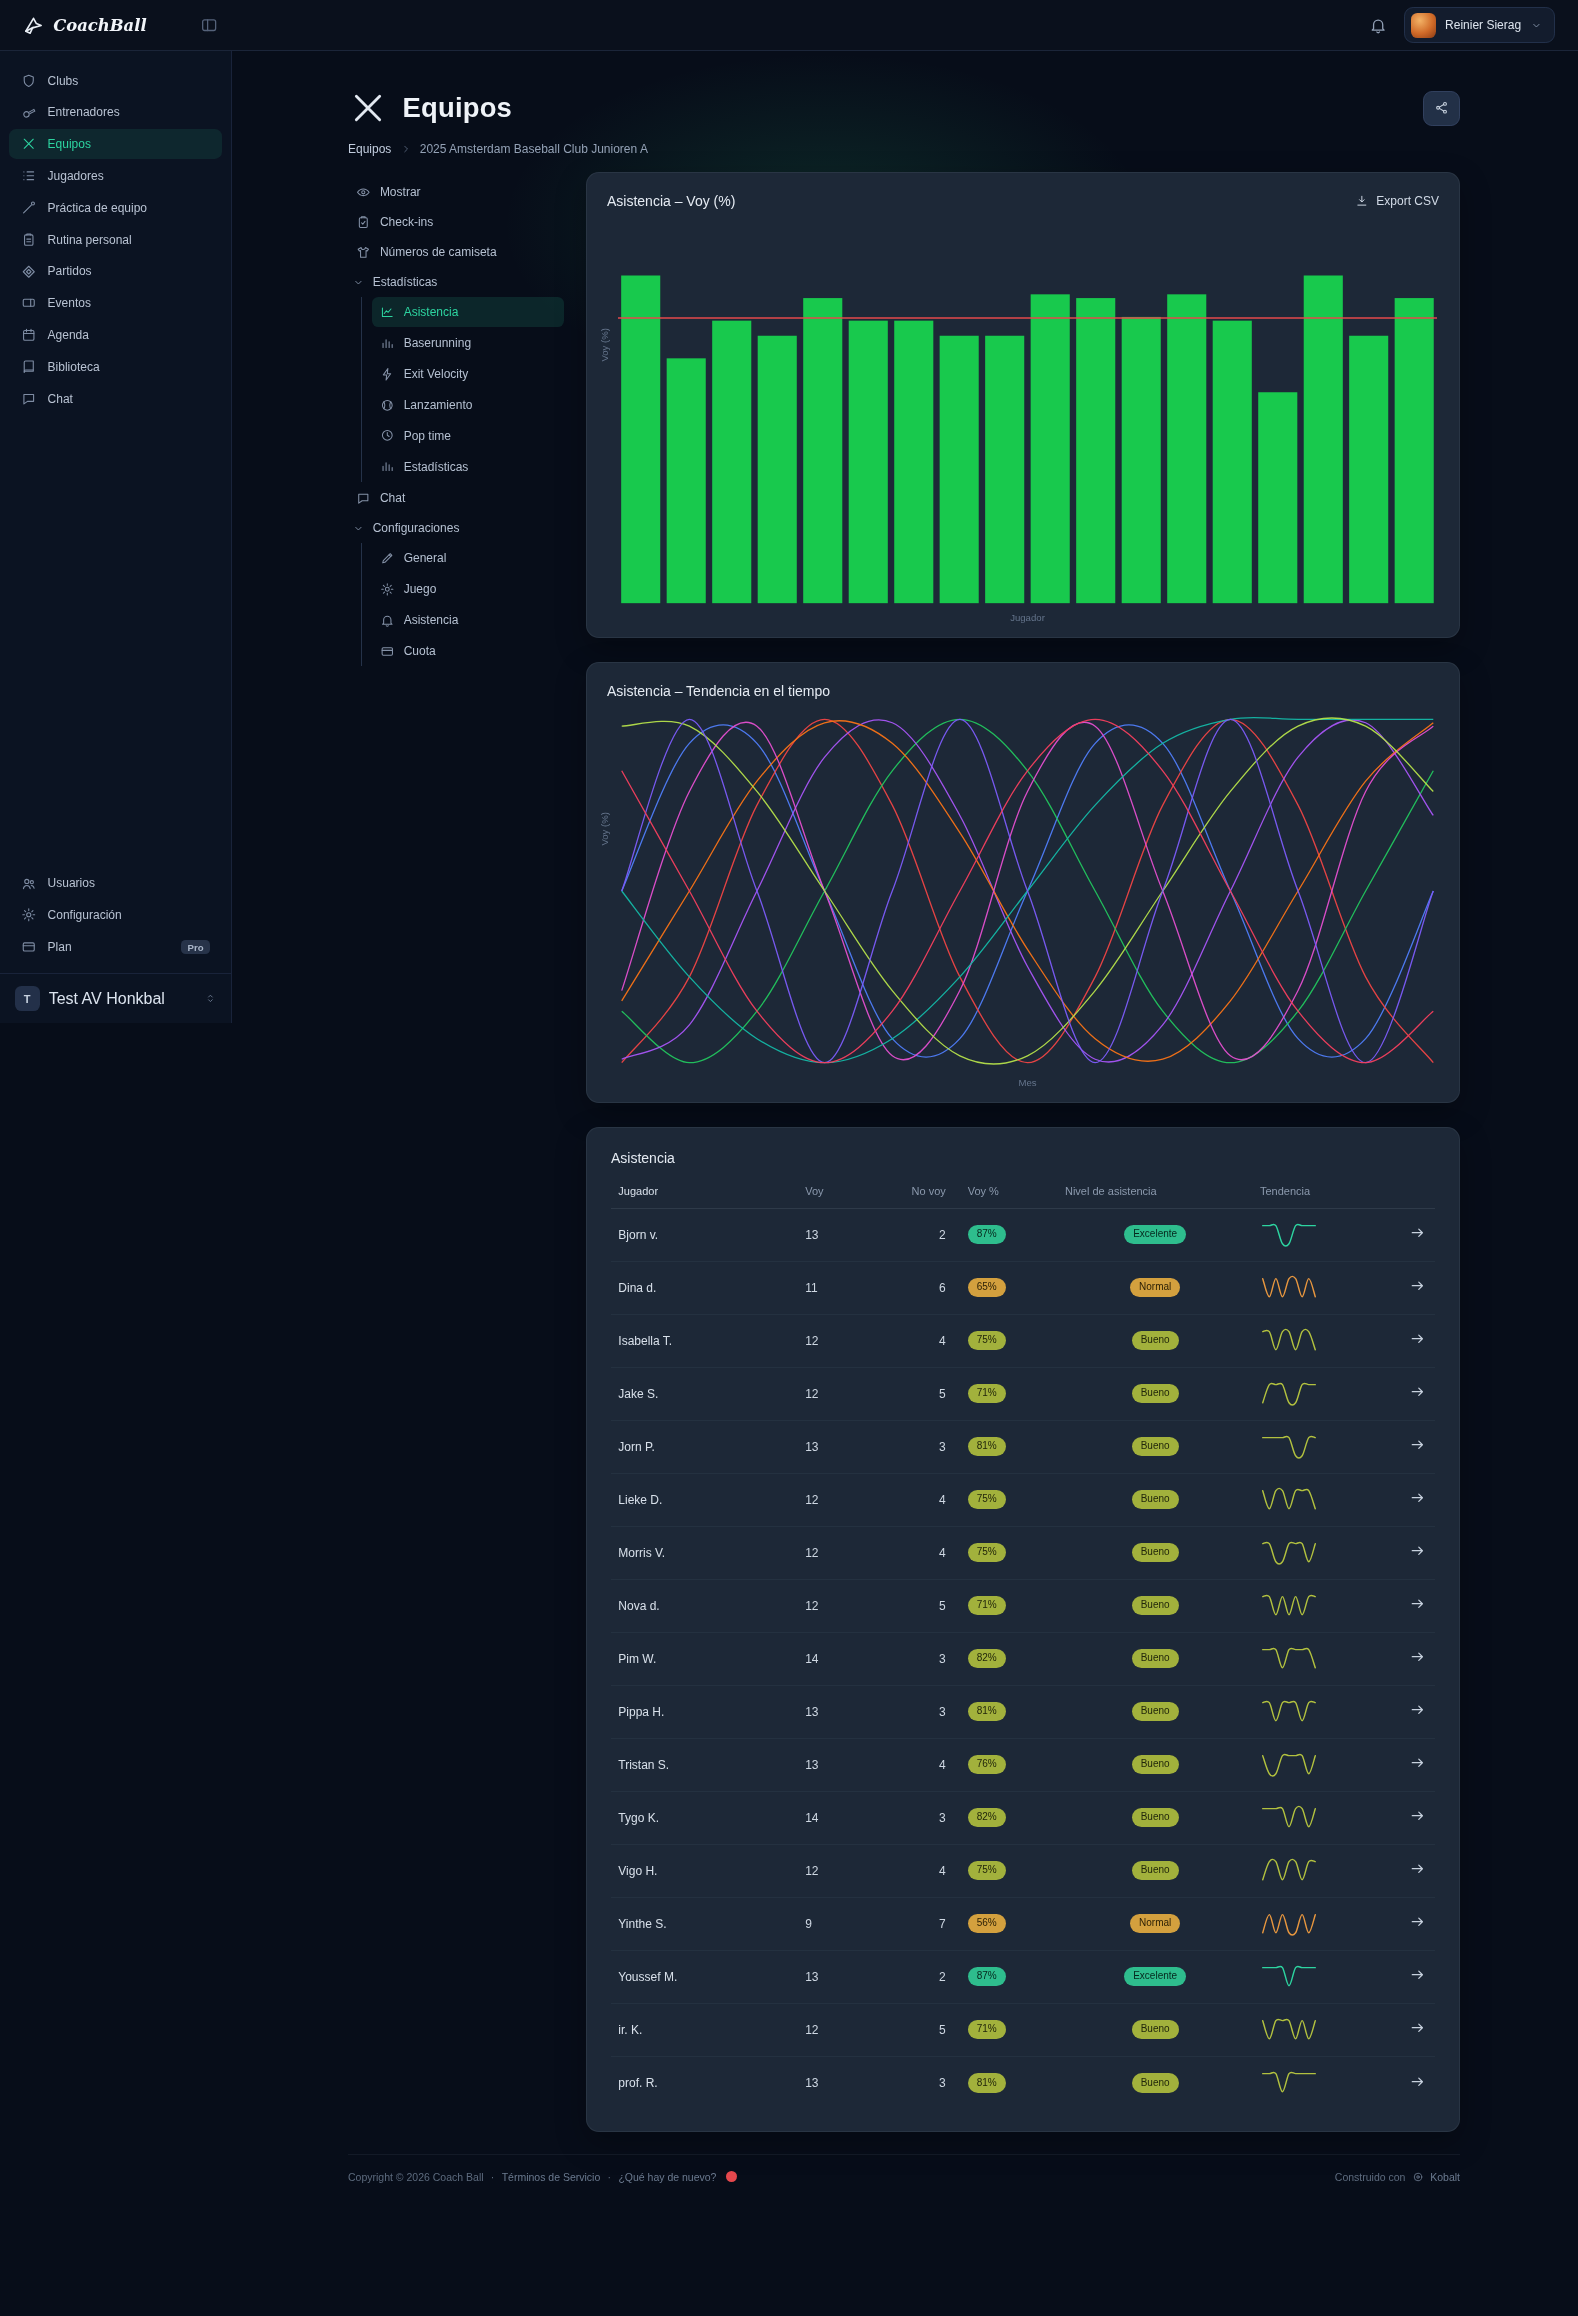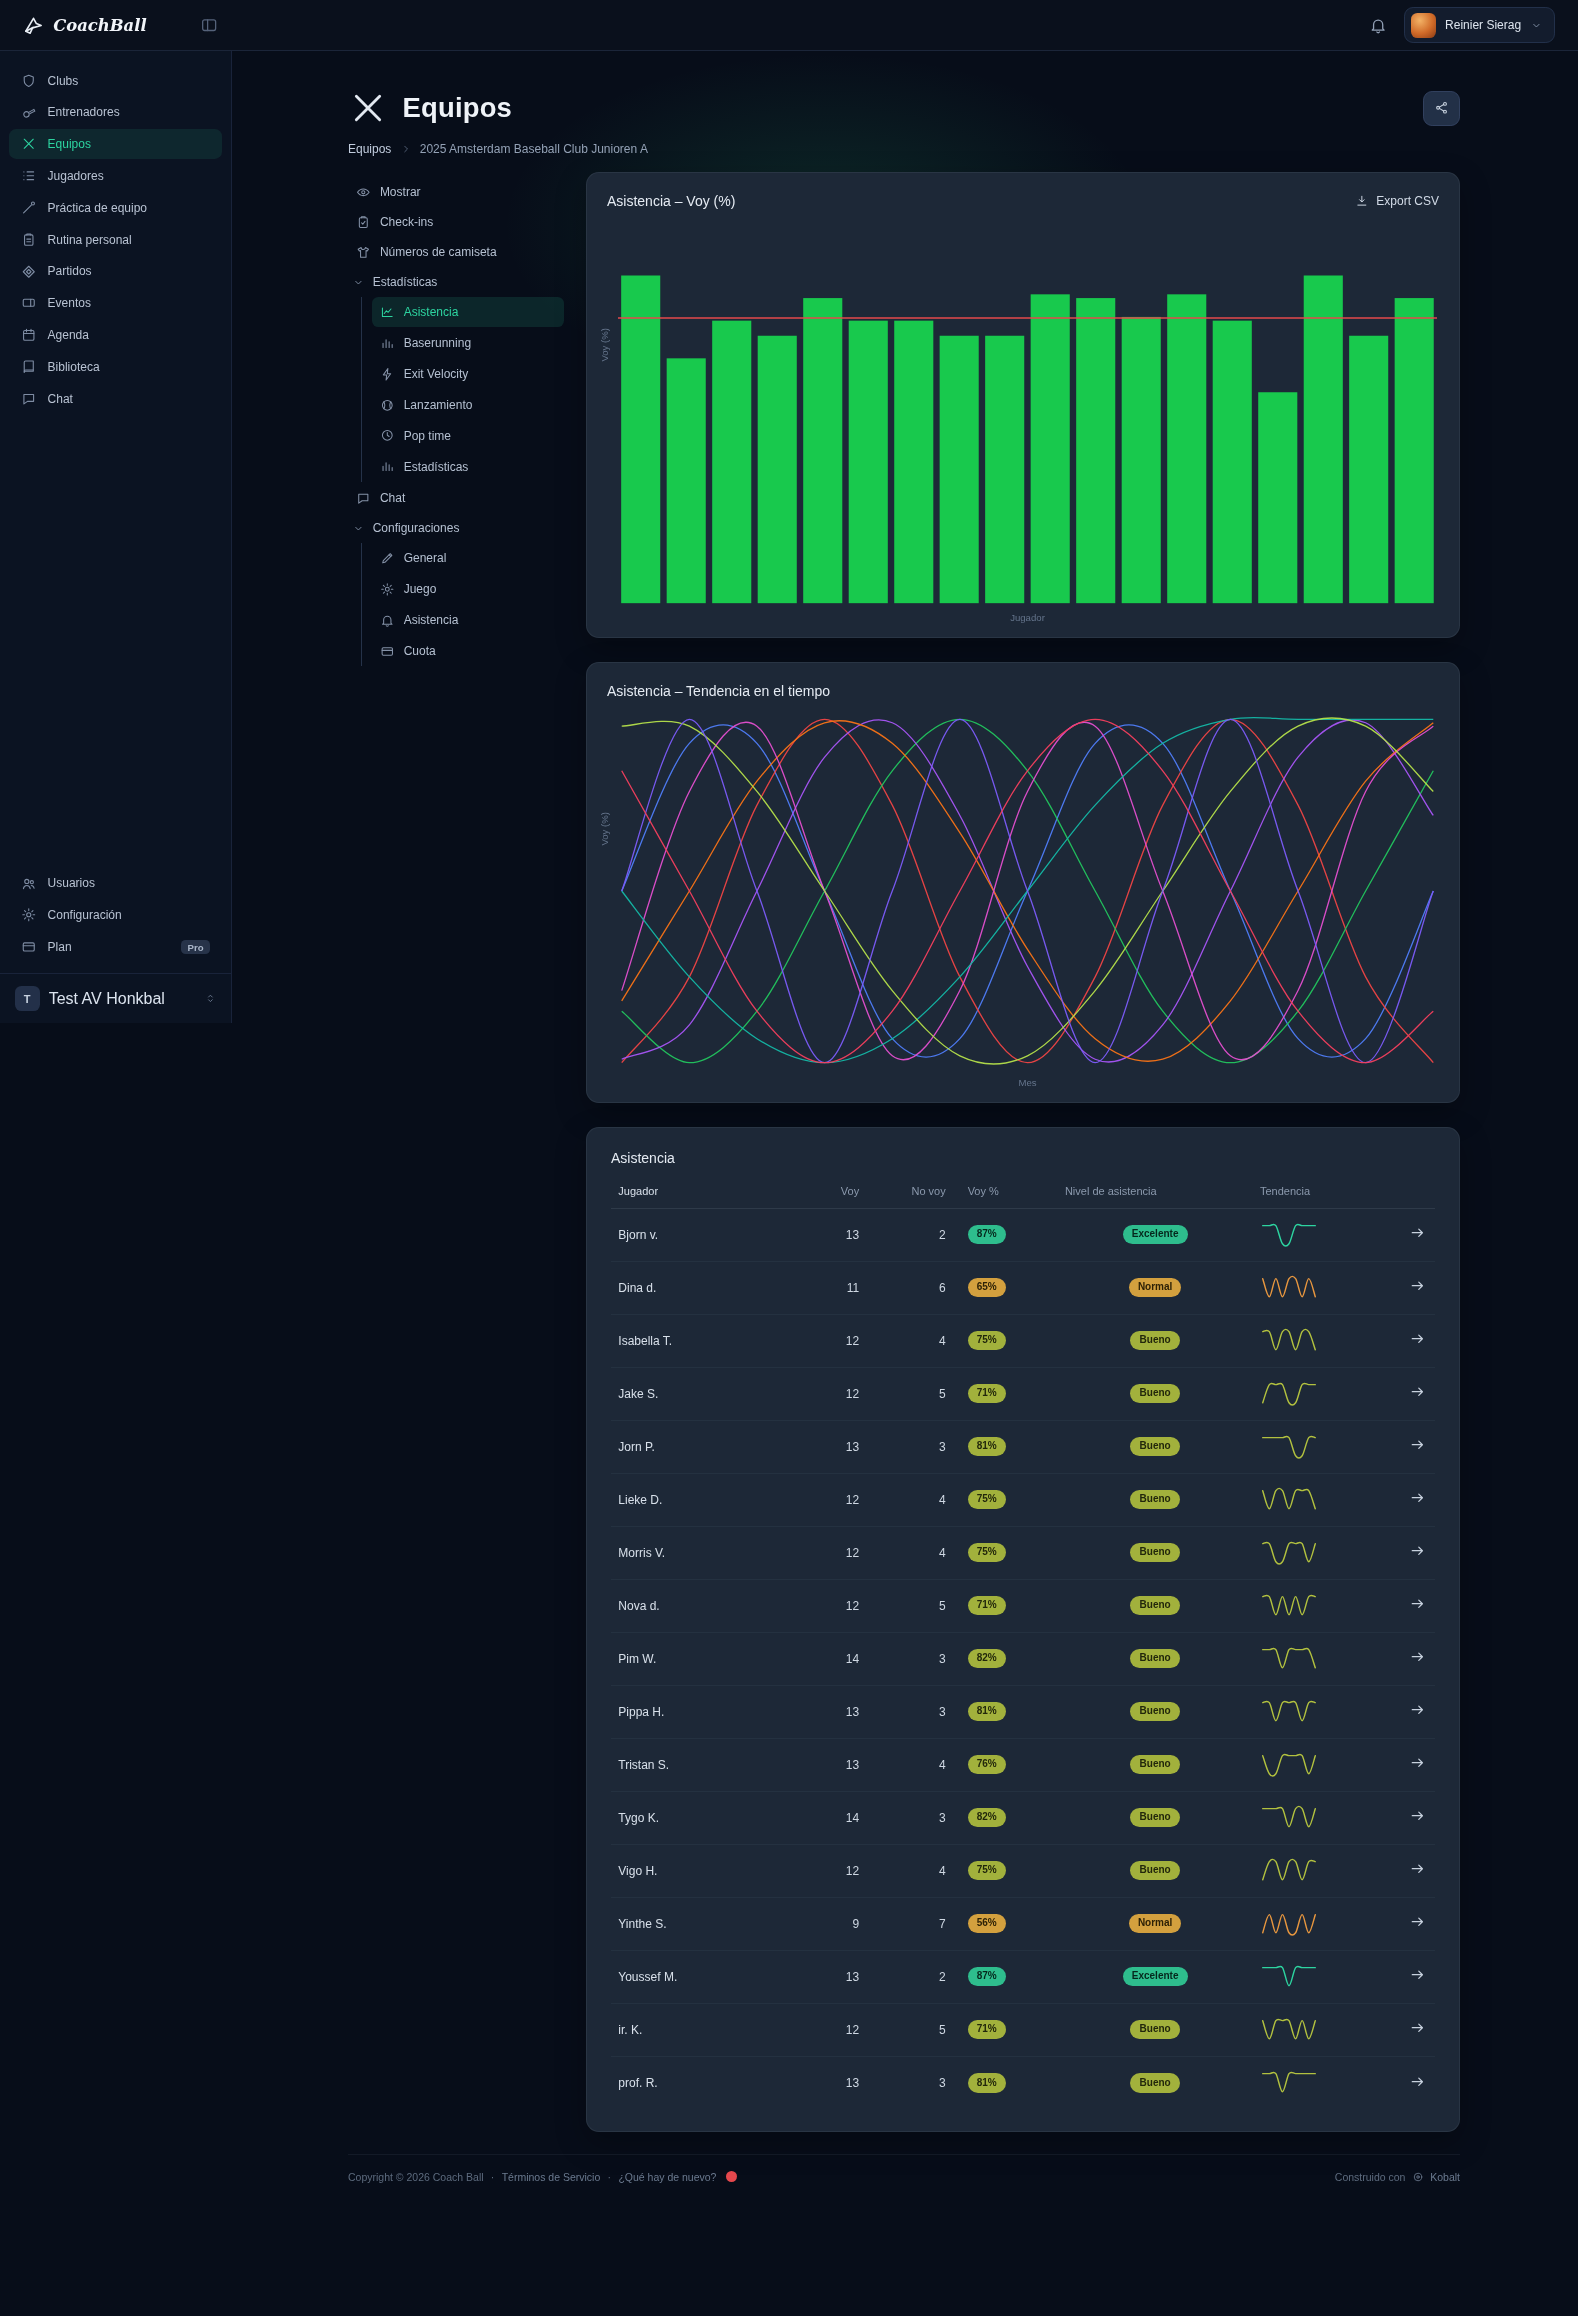--- a/index.html
+++ b/index.html
@@ -78,29 +78,29 @@
   #bar-chart svg{display:block;width:100%;height:384px}
   #trend-chart svg{display:block;width:100%;height:358px}
 
   
   .table-title{font-size:14px;font-weight:500;color:#e5ebf3;padding:22px 24px 7.3px}
   table{width:calc(100% - 48px);margin:0 24px 22px;border-collapse:collapse}
   thead th{font-size:11px;font-weight:400;color:#8b99ad;text-align:left;padding:11px 7.3px 11px;border-bottom:0.9px solid rgba(148,163,184,.15)}
   tbody td{padding:0 7.3px;height:53px;border-bottom:0.9px solid rgba(148,163,184,.07);font-size:12px;color:#cfd8e3}
   tbody tr:last-child td{border-bottom:none}
   .c-name{width:188px;color:#d8e0ea}
-  .c-voy{width:69px;text-align:right}
+  .c-voy{width:69px;}
   .c-novoy{width:87px;text-align:right}
   .c-pct{width:105px;text-align:left;padding-left:14.6px}
   th.c-pct{padding-left:14.6px}
   .c-nivel{width:196px}
   td.c-nivel{text-align:center}
   .c-trend{width:119px}
   .c-arrow{width:64px;text-align:right}
-  .pill{display:inline-block;padding:3.7px 9.1px;border-radius:913px;font-size:10px;font-weight:700;line-height:1.25}
+  .pill{display:inline-block;padding:3.7px 9.1px;border-radius:913px;font-size:10px;font-weight:400;line-height:1.25}
   .pill.excelente{background:var(--c-excelente,#2ebd8d);color:#05271c}
   .pill.bueno{background:var(--c-bueno,#a2b13c);color:#22270b}
   .pill.normal{background:var(--c-normal,#d3a03e);color:#2d2106}
   .spark svg{width:58px;height:27.4px;display:block}
   .row-arrow{background:none;border:none;color:#c8d2df;width:20px;height:20px;padding:0}
   .row-arrow svg{width:17.4px;height:17.4px}
 
   
   .footer{margin-top:22px;border-top:0.9px solid rgba(148,163,184,.09);padding:15.5px 0 27.4px;display:flex;align-items:center;justify-content:space-between;font-size:10.5px;color:#5d6b7e;position:relative;z-index:2}
   .footer-left{display:flex;align-items:center;gap:7.3px}

